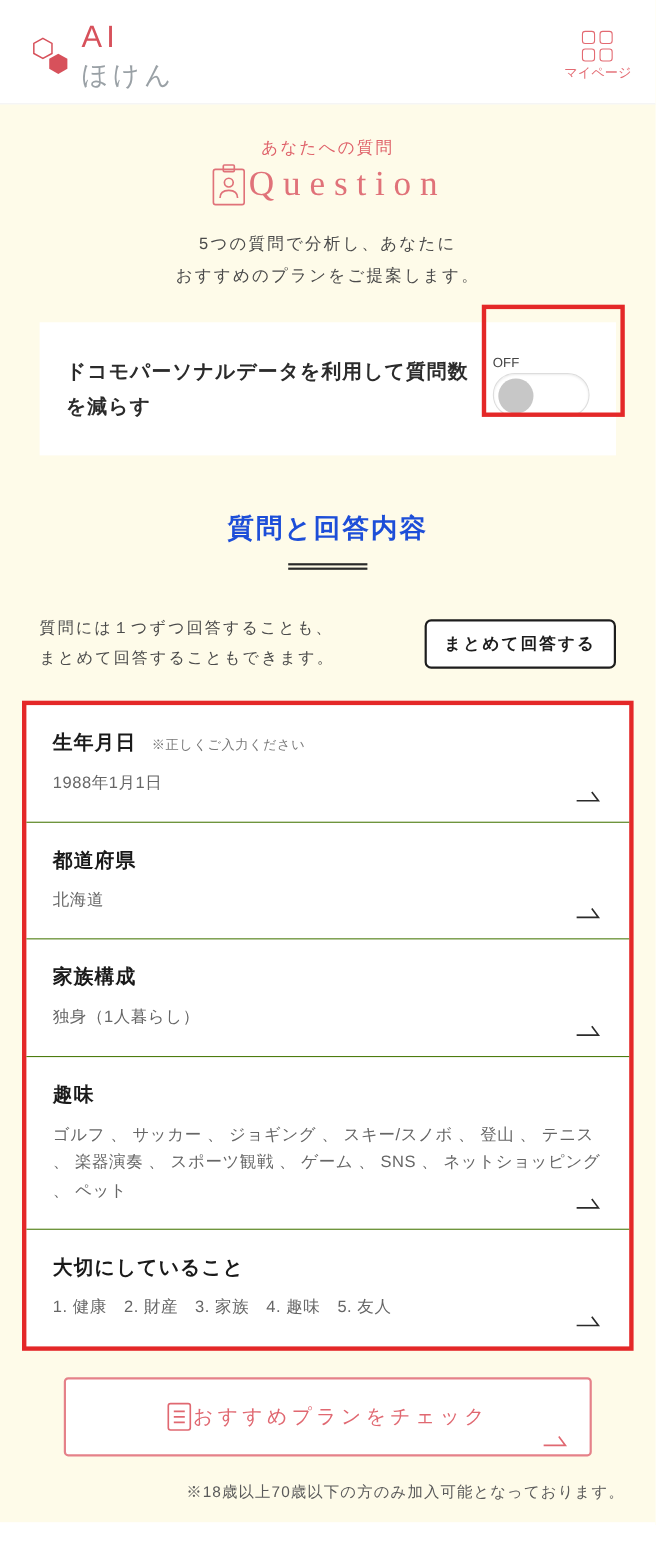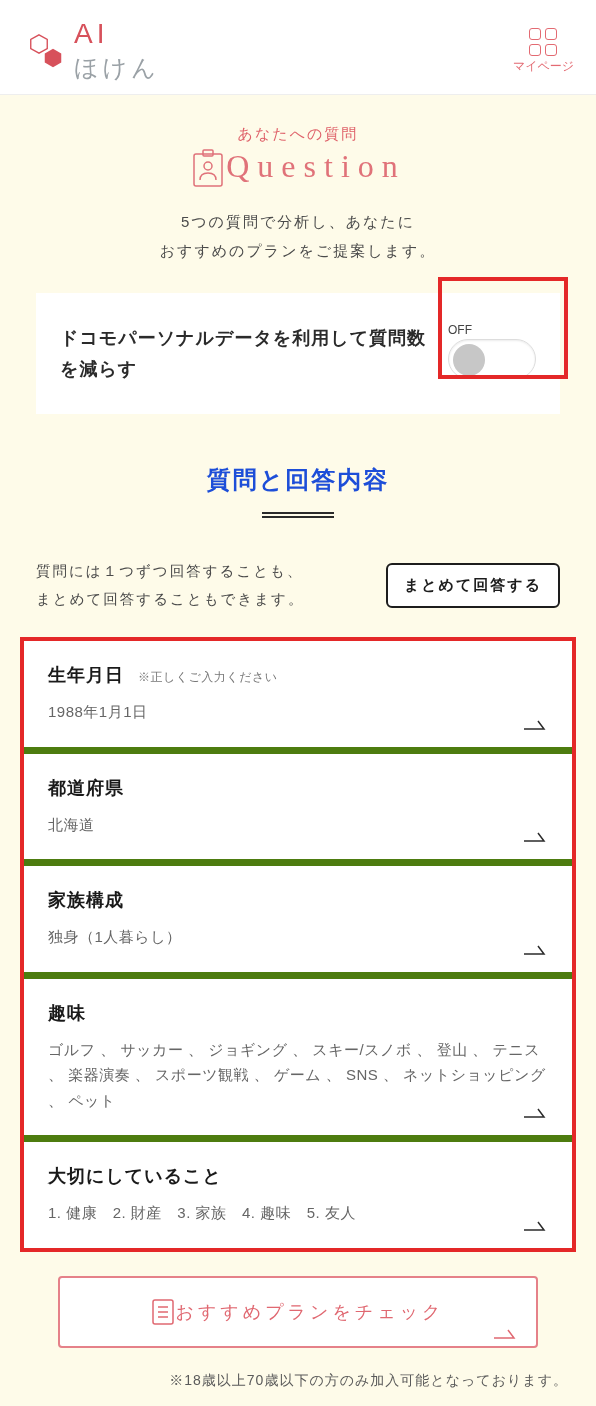--- a/index.html
+++ b/index.html
@@ -89,21 +89,21 @@
       padding: 11px 16px; font-size: 15px; font-weight: bold;
       letter-spacing: 2px; color: #1d1d1d; cursor: pointer;
     }
     .question-list {
       border: 4px solid #e42828;
       margin: 14px 6px;
       background: #fff;
     }
     .q-item {
       padding: 22px 24px 22px;
-      border-bottom: 7px solid #4d7c0f;
+      border-bottom: 1px solid #4d7c0f;
       position: relative;
       cursor: pointer;
     }
     .q-item:last-child { border-bottom: none; }
     .q-label { font-size: 18px; font-weight: bold; color: #1a1a1a; letter-spacing: 1px; }
     .q-hint { font-size: 12px; color: #777; font-weight: normal; margin-left: 8px; letter-spacing: 0.5px; }
     .q-value { font-size: 15px; color: #666; margin-top: 12px; line-height: 1.7; letter-spacing: 0.5px; }
     .arrow-icon {
       position: absolute; right: 24px; bottom: 18px;
       width: 24px; height: 12px;

